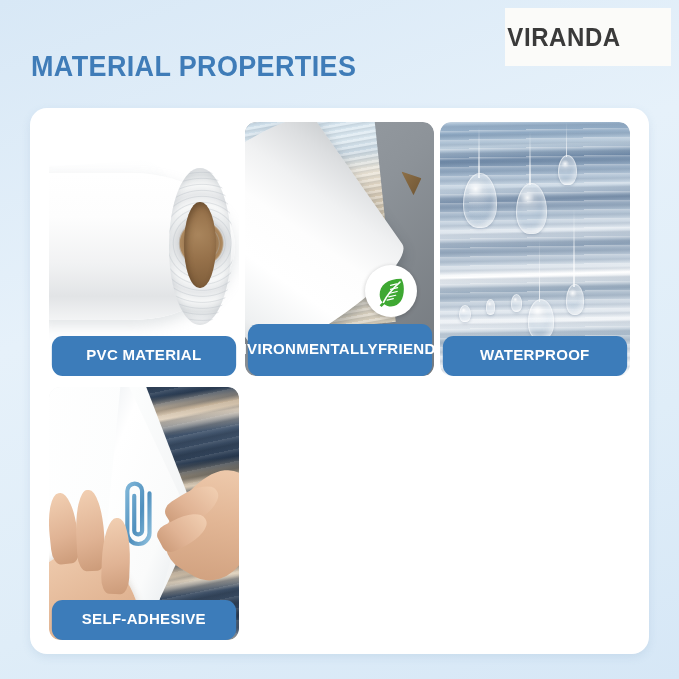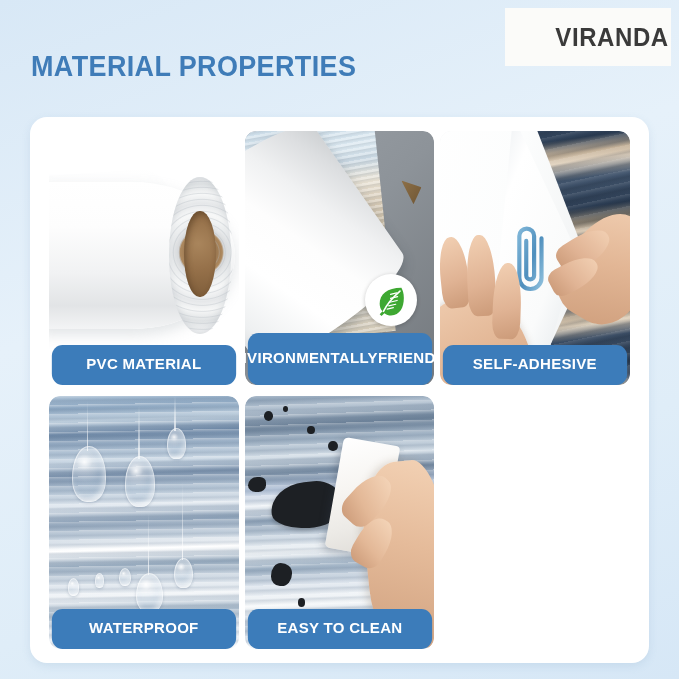--- a/index.html
+++ b/index.html
@@ -43,36 +43,36 @@
 
   .brand-logo {
     position: absolute;
     right: 8px;
     top: 8px;
     width: 166px;
     height: 58px;
     background: #fbfbf9;
     display: flex;
     align-items: center;
-    justify-content: flex-end;
+    justify-content: flex-start;
   }
 
   .brand-logo-text {
     font-size: 25px;
     font-weight: bold;
     color: #3a3a3a;
     letter-spacing: 0.6px;
     transform: scaleX(0.96);
   }
 
   
   .panel {
     position: absolute;
     left: 30px;
-    top: 117px;
+    top: 108px;
     width: 619px;
     height: 546px;
     background: #ffffff;
     border-radius: 17px;
     box-shadow: 0 3px 9px rgba(110,150,185,0.16);
   }
 
   .grid {
     position: absolute;
     left: 19px;
@@ -589,20 +589,40 @@
               <path d="M27.5 8.5C20 15 14 22 10 30" stroke="#ffffff" stroke-width="1.7" fill="none" stroke-linecap="round"></path>
               <path d="M24 10.5l-6.5 1.5M25 14.5l-7.5 1.8M24.5 18.5l-7.8 1.9M23 22.5l-7.4 1.8M20.5 26l-6.6 1.6" stroke="#ffffff" stroke-width="1.3" fill="none" stroke-linecap="round"></path>
             </svg>
           </div>
         </div>
         <div class="card-label two-line">
           <span>ENVIRONMENTALLY</span>
             <br>
           <span>FRIENDLY</span>
         </div>
+      </div>
+
+      <div class="card">
+        <div class="card-media media-water">
+          <div class="water-grain"></div>
+          <div class="trail t1"></div>
+          <div class="trail t2"></div>
+          <div class="trail t3"></div>
+          <div class="trail t4"></div>
+          <div class="trail t5"></div>
+          <div class="drop d1"></div>
+          <div class="drop d2"></div>
+          <div class="drop d3"></div>
+          <div class="drop d4"></div>
+          <div class="drop d5"></div>
+          <div class="drop d6"></div>
+          <div class="drop d7"></div>
+          <div class="drop d8"></div>
+        </div>
+        <div class="card-label">WATERPROOF</div>
       </div>
 
       <div class="card">
         <div class="card-media media-adh">
           <div class="adh-marble">
             <div class="adh-marble-veins"></div>
           </div>
           <div class="adh-sheet"></div>
           <div class="adh-fold"></div>
           <div class="adh-clip">
@@ -621,55 +641,17 @@
           <div class="adh-finger f1"></div>
           <div class="adh-finger f2"></div>
           <div class="adh-finger f3"></div>
           <div class="adh-hand right-hand"></div>
           <div class="adh-finger rf1"></div>
           <div class="adh-finger rf2"></div>
         </div>
         <div class="card-label">SELF-ADHESIVE</div>
       </div>
 
-      <div class="card">
-        <div class="card-media media-water">
-          <div class="water-grain"></div>
-          <div class="trail t1"></div>
-          <div class="trail t2"></div>
-          <div class="trail t3"></div>
-          <div class="trail t4"></div>
-          <div class="trail t5"></div>
-          <div class="drop d1"></div>
-          <div class="drop d2"></div>
-          <div class="drop d3"></div>
-          <div class="drop d4"></div>
-          <div class="drop d5"></div>
-          <div class="drop d6"></div>
-          <div class="drop d7"></div>
-          <div class="drop d8"></div>
-        </div>
-        <div class="card-label">WATERPROOF</div>
-      </div>
-
-      <div class="card">
-        <div class="card-media media-clean">
-          <div class="clean-grain"></div>
-          <div class="stain s1"></div>
-          <div class="stain s2"></div>
-          <div class="stain s3"></div>
-          <div class="stain s4"></div>
-          <div class="stain s7"></div>
-          <div class="stain s-big"></div>
-          <div class="stain s5"></div>
-          <div class="stain s6"></div>
-          <div class="clean-cloth"></div>
-          <div class="clean-hand"></div>
-          <div class="clean-finger cf1"></div>
-          <div class="clean-finger cf2"></div>
-        </div>
-        <div class="card-label">EASY TO CLEAN</div>
-      </div>
 
 
     </div>
   </div>
 </div>
 
 </body></html>

